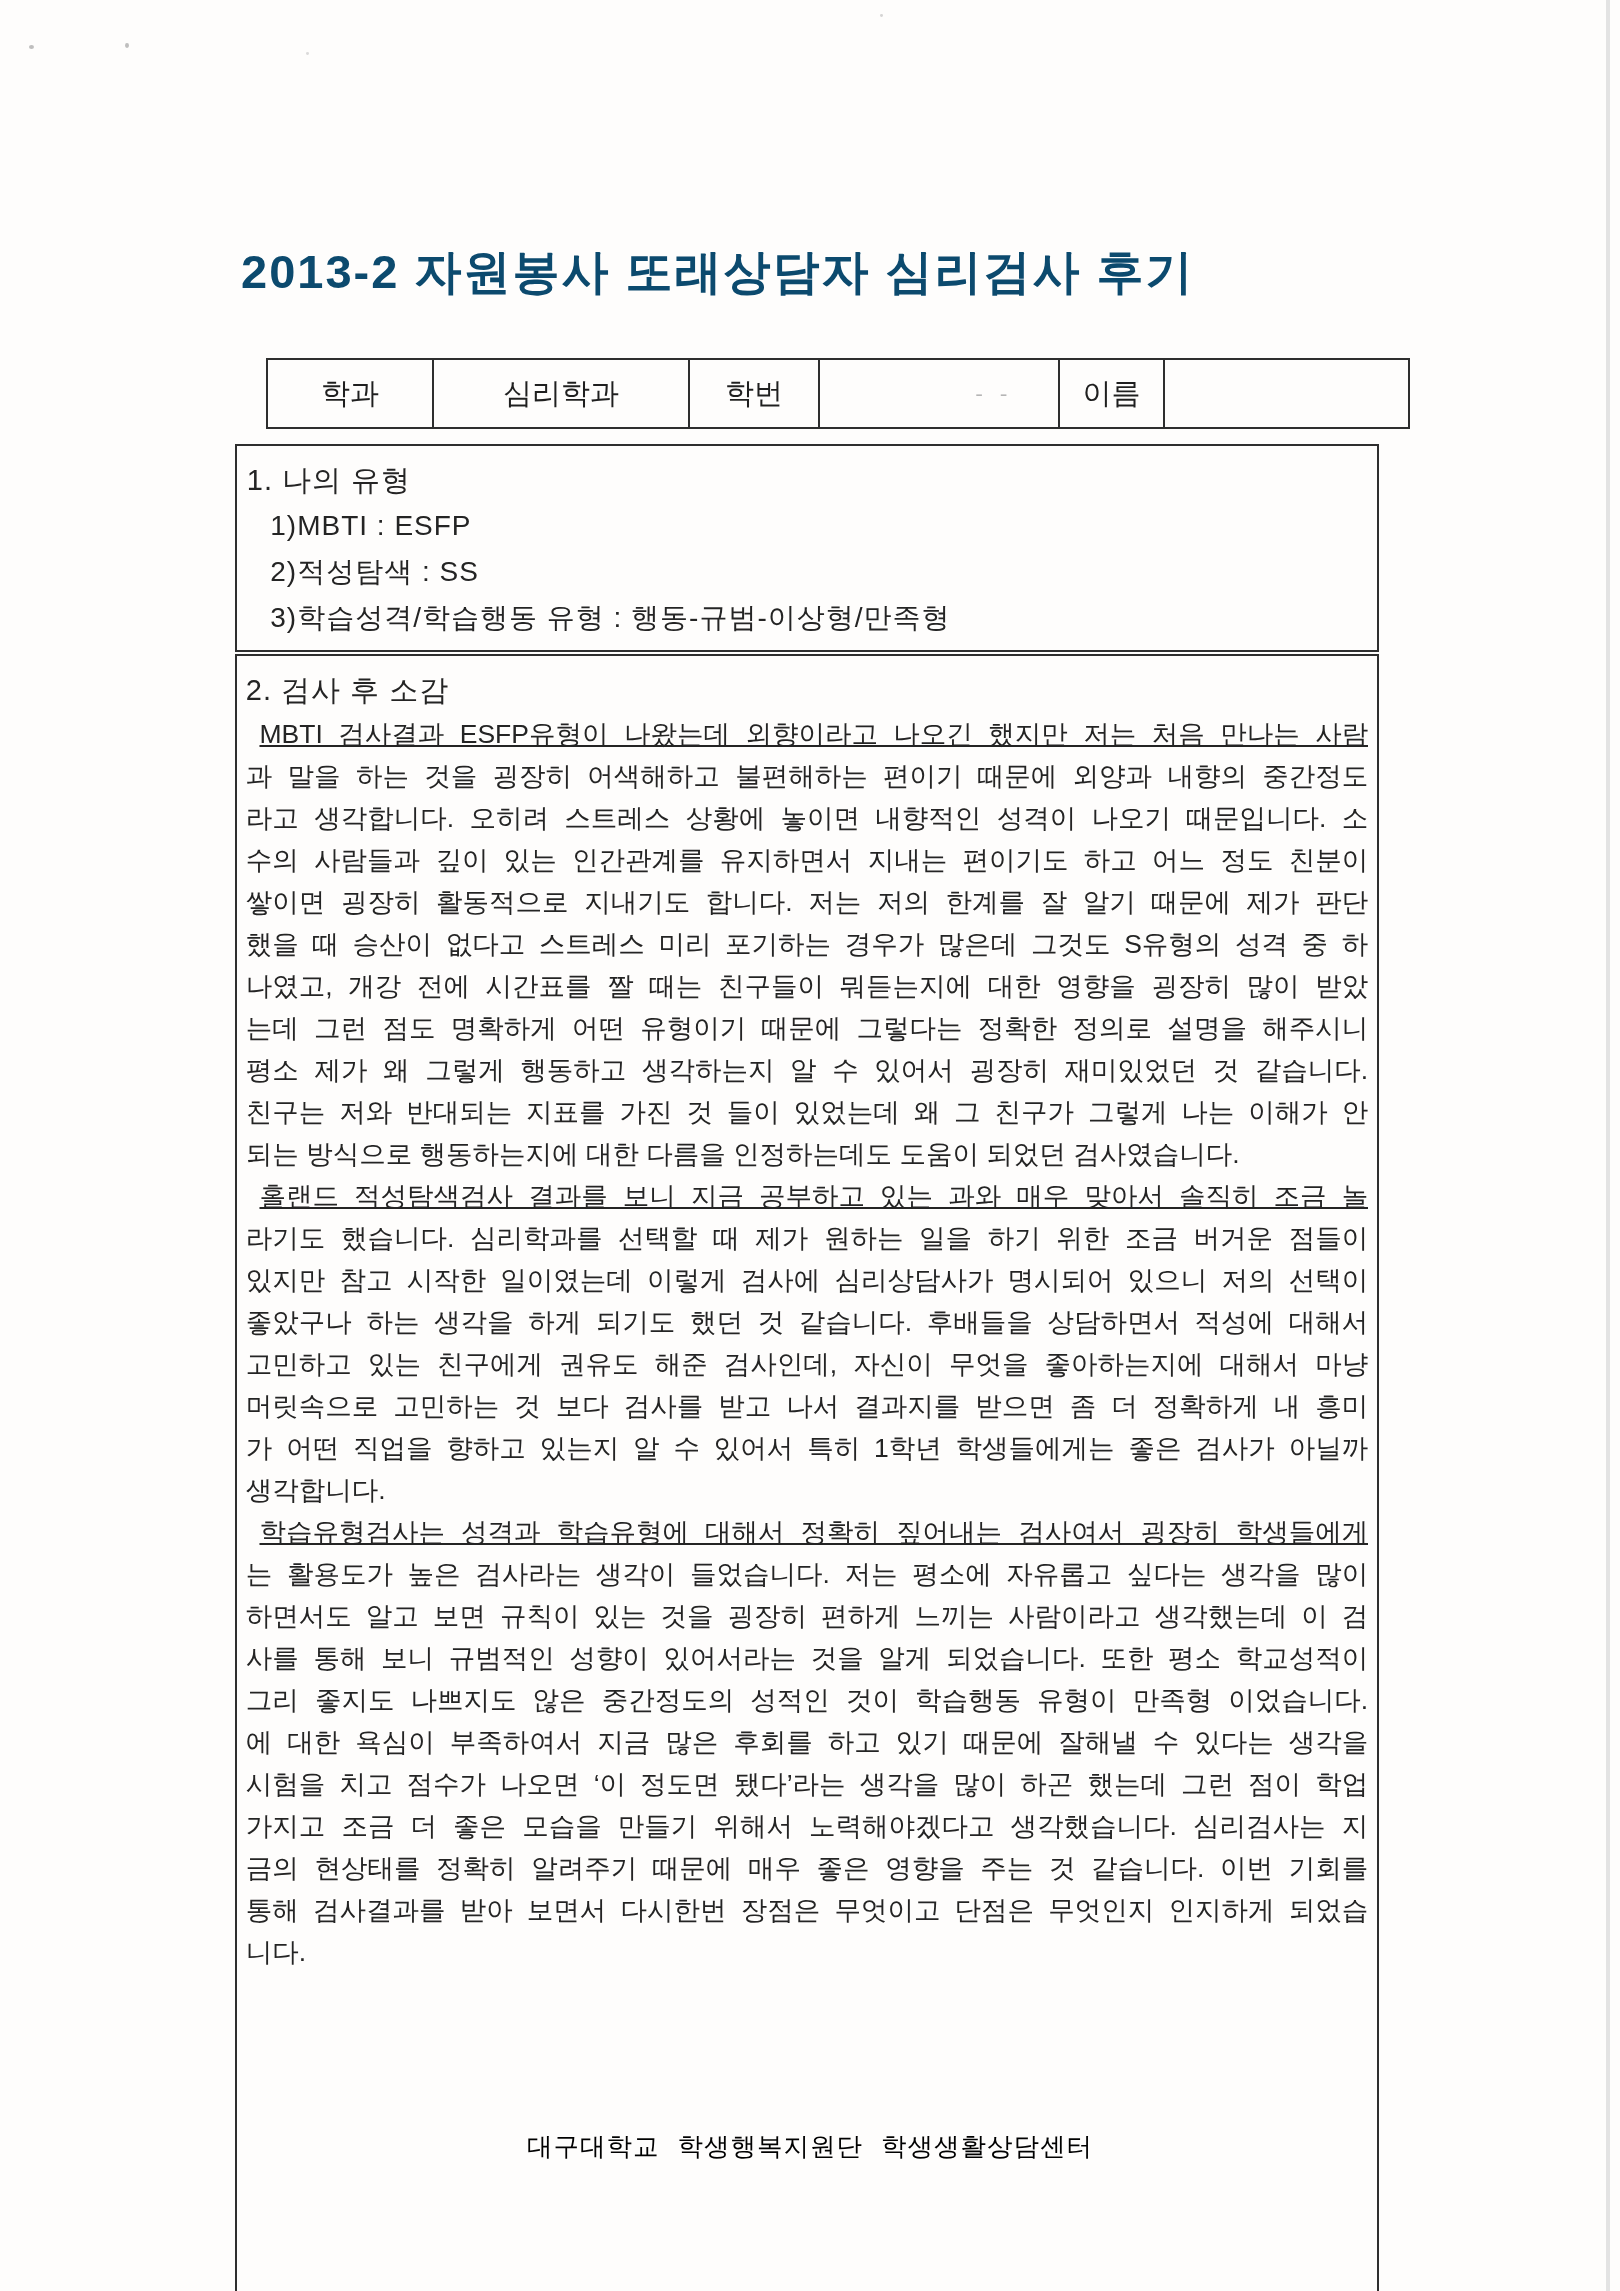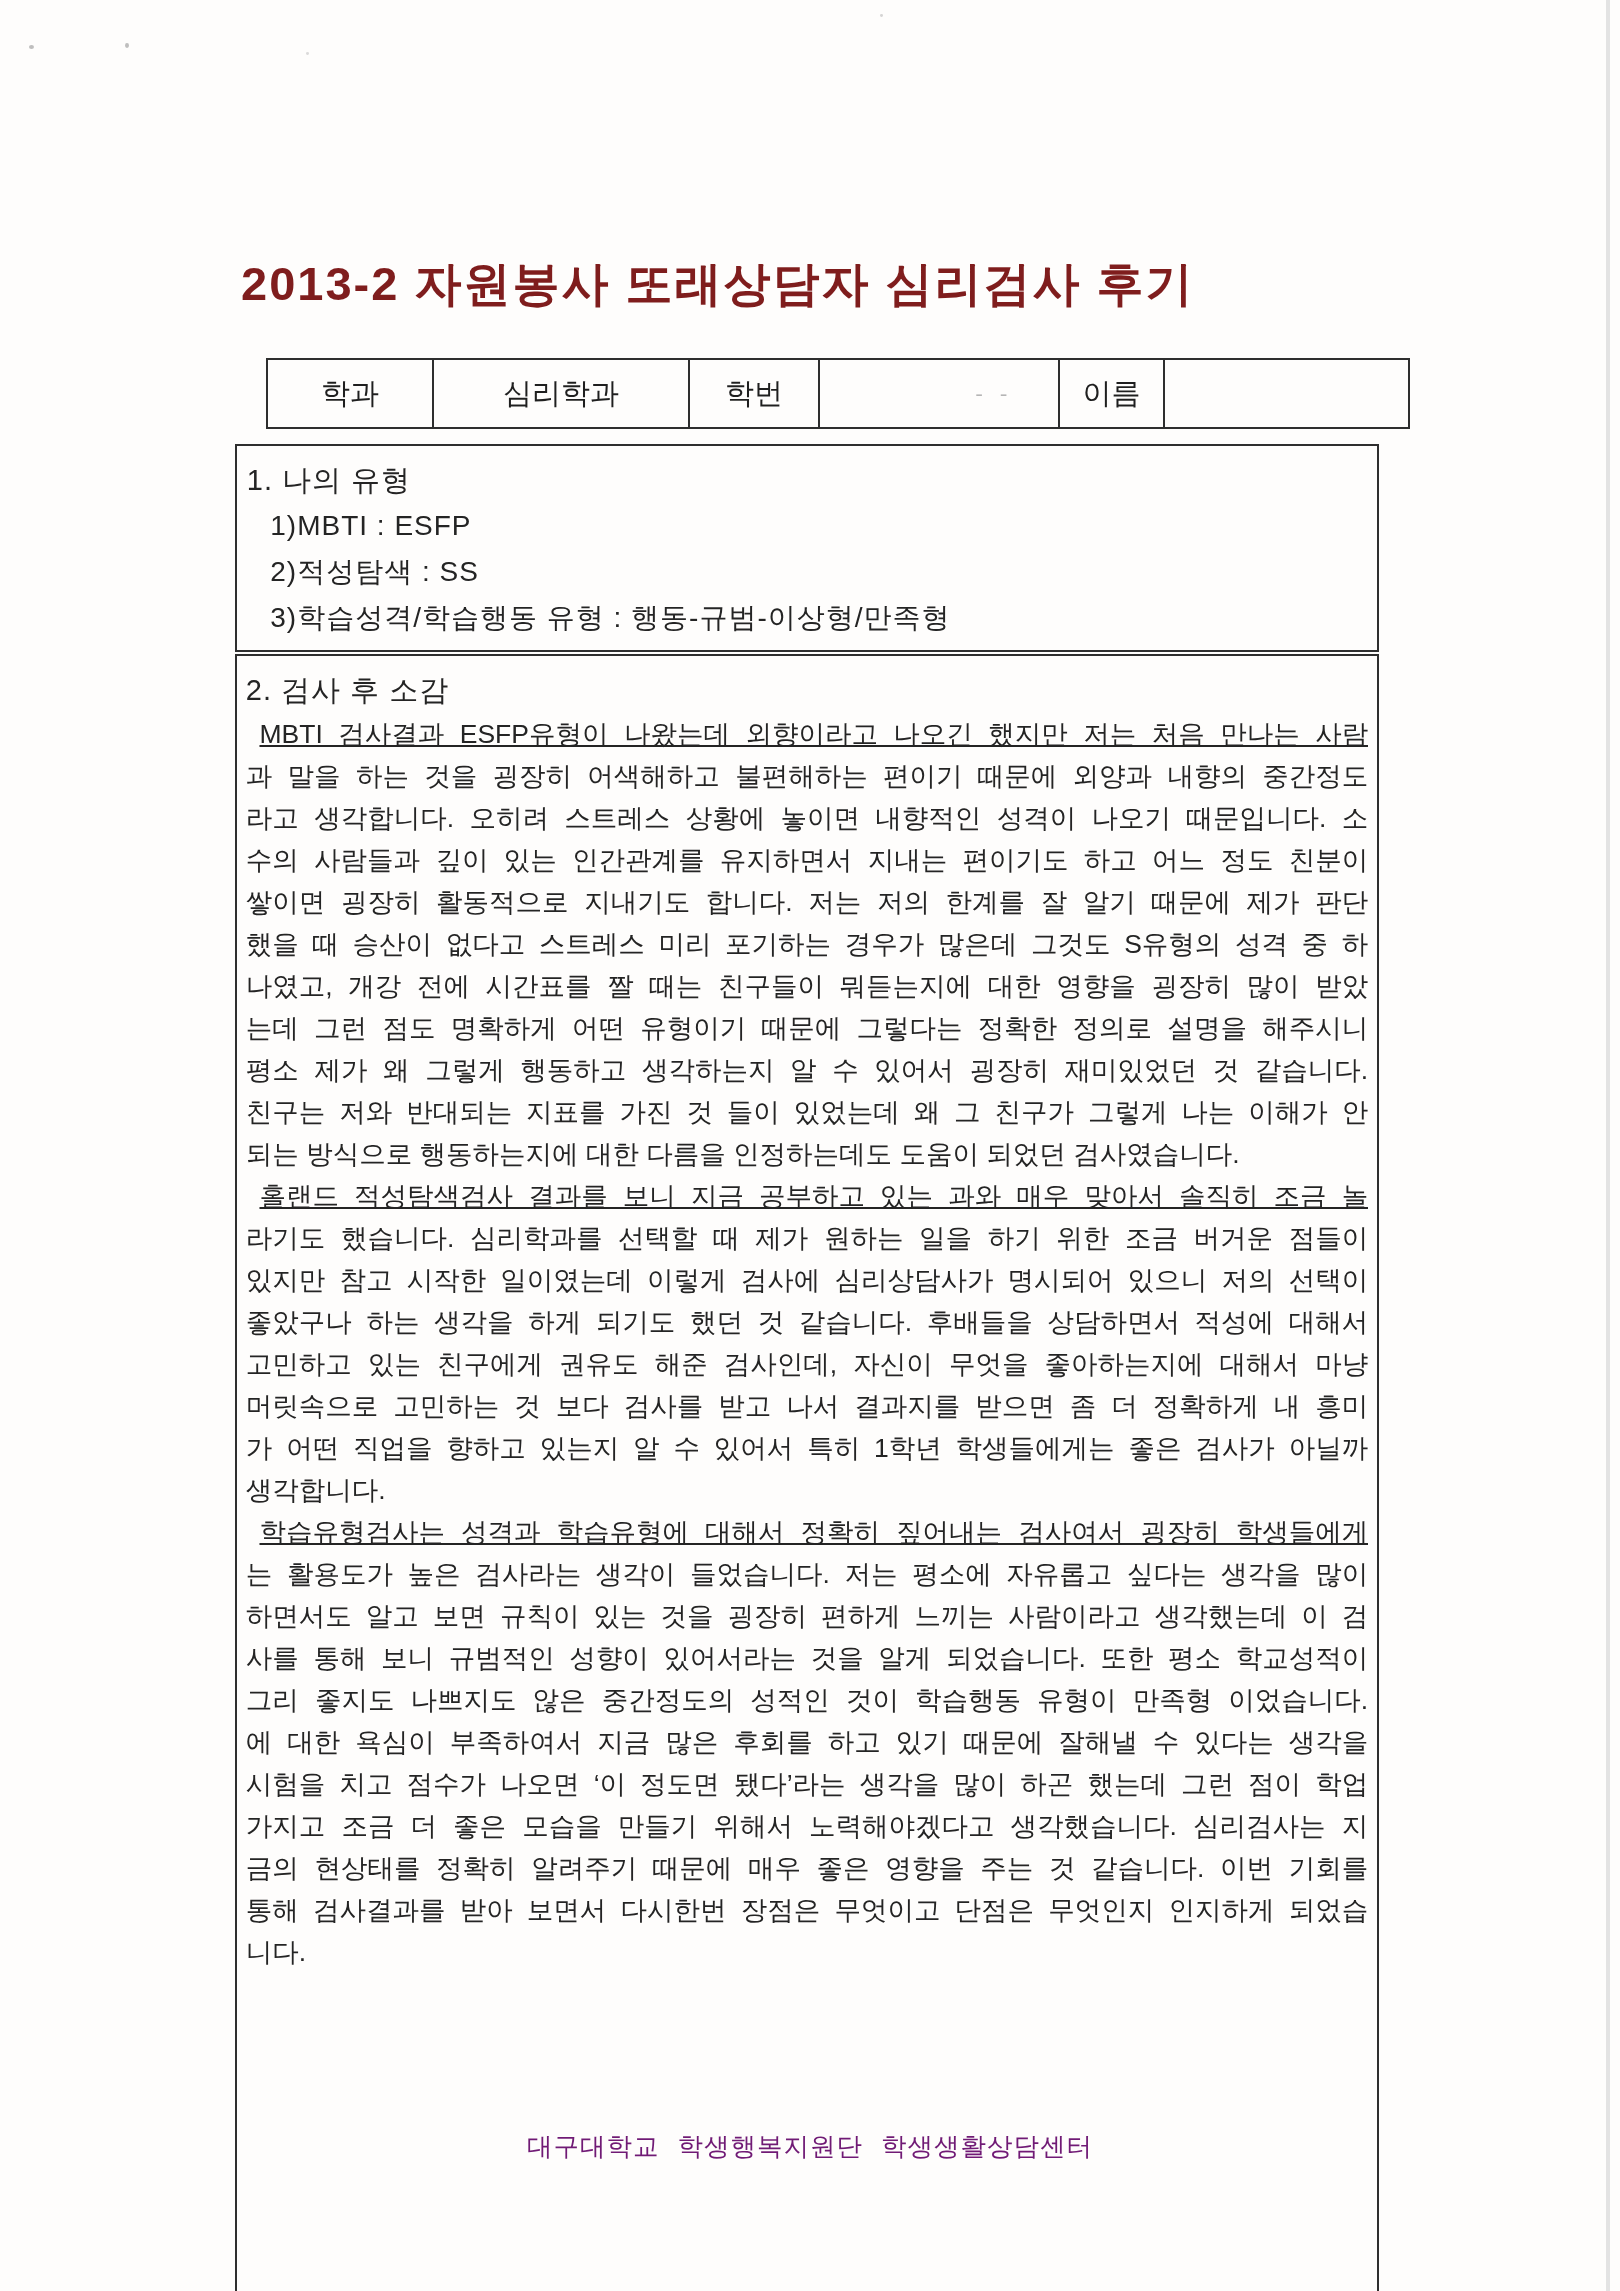--- a/index.html
+++ b/index.html
@@ -16,23 +16,23 @@
     background:#fefdfc;
   }
   
   .speck { position:absolute; background:#8a8a8a; border-radius:50%; opacity:.55; }
   .edge-shadow {
     position:absolute; top:0; right:9.8px; width:3.9px; height:2292px;
     background:#dcdcdc; opacity:.8;
   }
   
   .doc-title {
-    position:absolute; left:241px; top:253px;
+    position:absolute; left:241px; top:241px;
     font-size:47px; font-weight:800; letter-spacing:2px;
-    color:#7f1d1d; white-space:nowrap;
+    color:#0c4a6e; white-space:nowrap;
   }
   
   .header-table {
     position:absolute; left:235px; top:358px; width:1144px; height:71px;
     display:grid;
     grid-template-columns:166px 256px 130px 240px 105px 247px;
     border:2.9px solid #2e2e2e;
     background:#fefdfc;
     margin-left:31px;
   }
@@ -66,21 +66,21 @@
   .line {
     font-size:26.5px; line-height:42px; color:#242424;
     text-align:justify; text-align-last:justify;
     word-break:keep-all; overflow:hidden; white-space:normal;
   }
   .line.para-first { text-indent:13.7px;text-decoration:underline; }
   .line.para-end  { text-align-last:left; }
   
   .footer-org {
     position:absolute; left:0; top:2129px; width:1620px;
-    text-align:center; font-size:25.5px; color:#701a75;
+    text-align:center; font-size:25.5px; color:#000000;
     letter-spacing:1px; word-spacing:9.8px;
   }
 </style>
 </head>
 <body>
 
 <div class="page">
 
   <div class="speck" style="left:29px; top:45px; width:4.9px; height:3.9px;"></div>
   <div class="speck" style="left:125px; top:43px; width:3.9px; height:4.9px;"></div>

